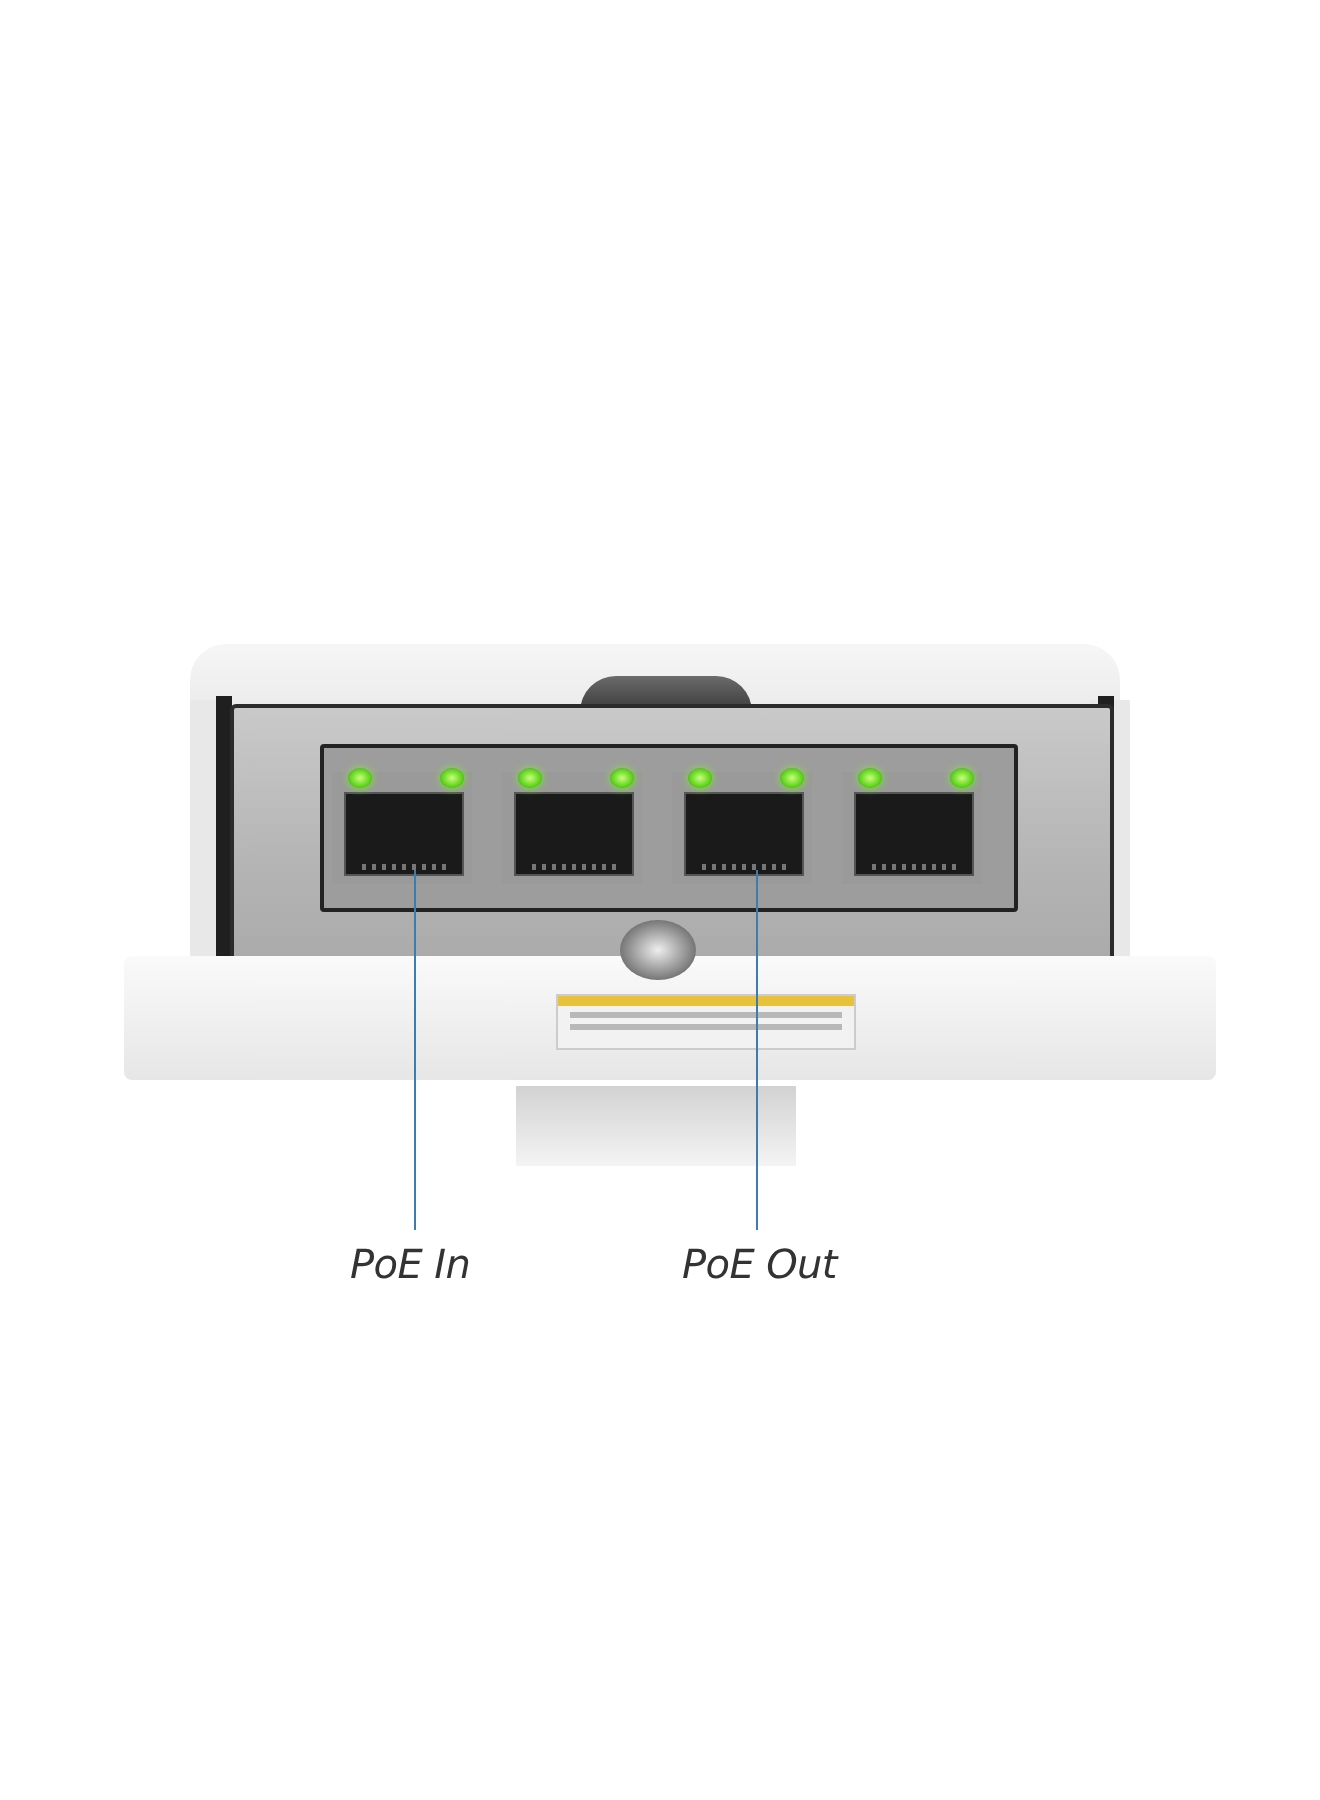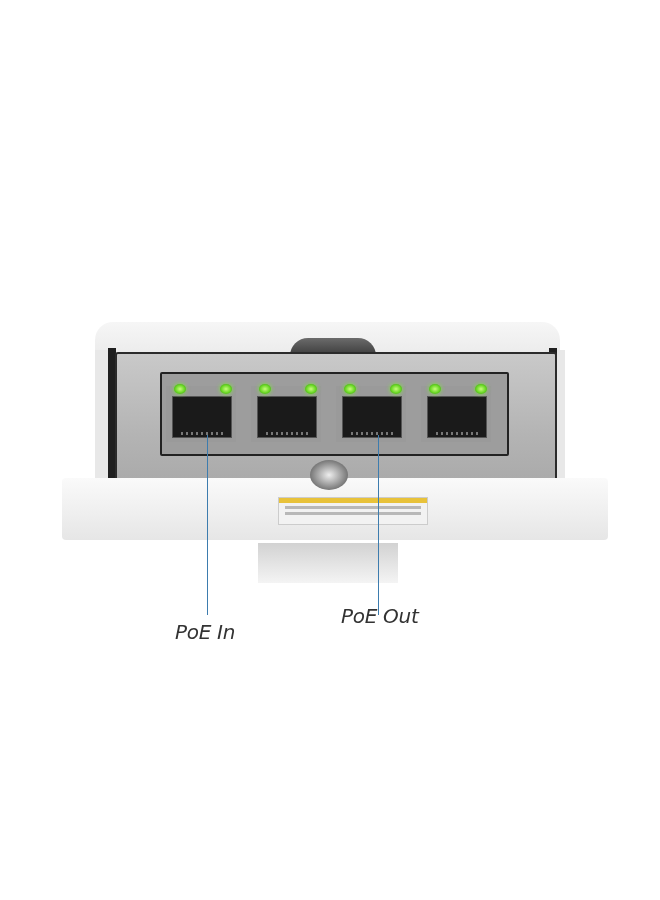--- a/index.html
+++ b/index.html
@@ -70,14 +70,14 @@
   <div class="label">
     <div class="stripe"></div>
       <div class="txt"></div>
       <div class="txt"></div>
   </div>
   <div class="stem"></div>
 
   <div class="callout-line" style="left:207px; top:435px; height:180px"></div>
   <div class="callout-line" style="left:378px; top:435px; height:180px"></div>
   <div class="callout-label" style="left:175px; top:620px">PoE In</div>
-  <div class="callout-label" style="left:341px; top:604px">PoE Out</div>
+  <div class="callout-label" style="left:341px; top:620px">PoE Out</div>
 </div>
 
 </body></html>

